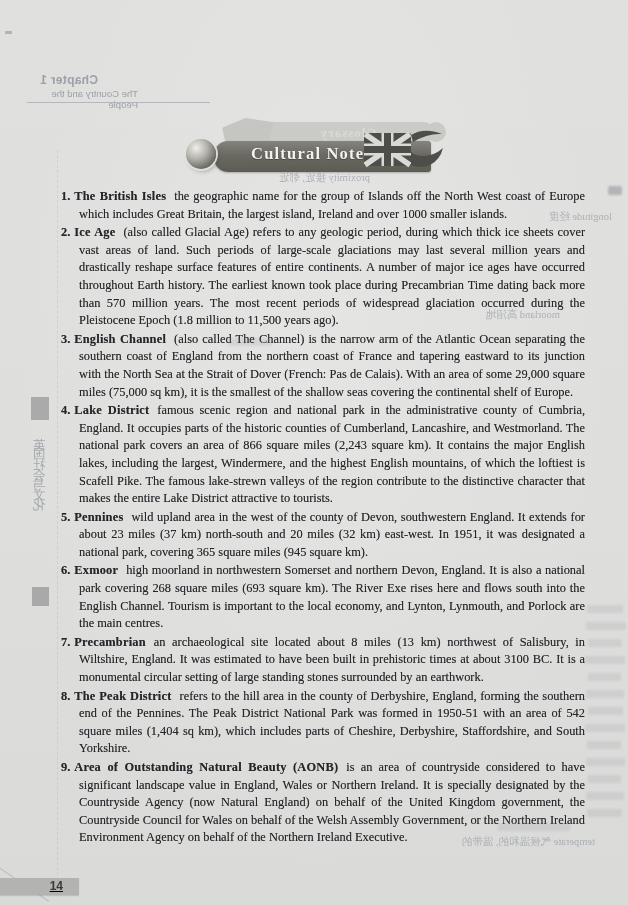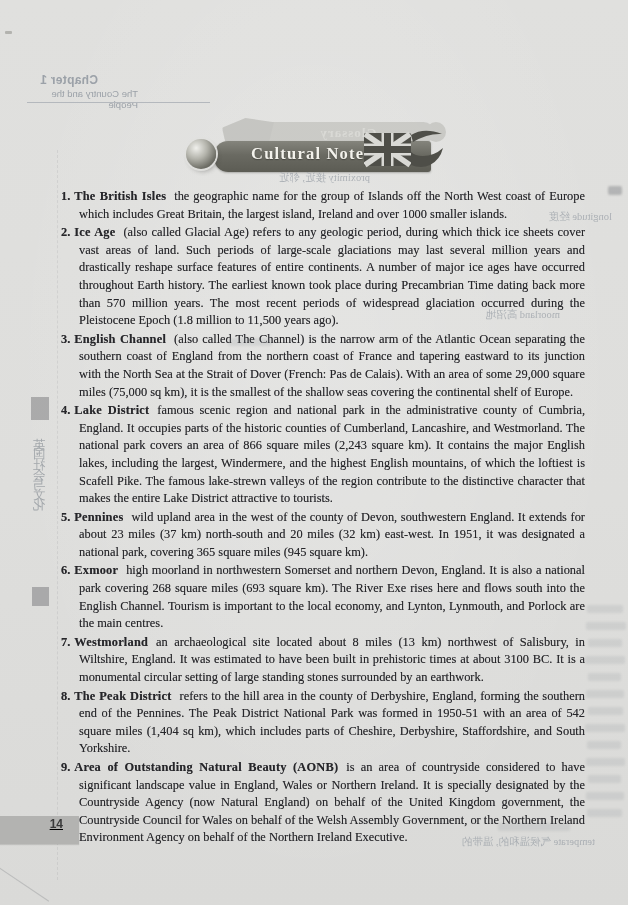--- a/index.html
+++ b/index.html
@@ -65,21 +65,21 @@
     box-shadow:0 0 0 2px rgba(224,224,222,.95), 2px 3px 4px rgba(60,60,55,.3);}
   .flag{position:absolute;left:178px;top:0;}
   
   .notes{position:absolute;left:61px;top:188px;width:541px;
     font-size:12.4px;line-height:17.6px;color:#26262a;text-align:justify;
     text-shadow:0 0 .5px rgba(35,35,40,.45);}
   .note{padding-left:18px;text-indent:-18px;margin:0 17px 1px 0;}
   .note .num{font-weight:bold;margin-right:4px;}
   .note .term{font-weight:bold;padding-right:8px;letter-spacing:.2px;}
   
-  .pagebar{position:absolute;left:0;top:816px;width:79px;height:28px;
+  .pagebar{position:absolute;left:0;top:878px;width:79px;height:17px;
     background:#b3b3b1;box-shadow:0 1px 1px rgba(0,0,0,.12);text-decoration:underline;}
   .pagebar span{display:block;text-align:right;padding-right:16px;
     font-family:"Liberation Sans",sans-serif;font-weight:bold;
     font-size:12px;line-height:17px;color:#3a3a3a;}
 </style>
 </head>
 <body>
 
 <div class="page">
 
@@ -119,21 +119,21 @@
   <div class="ghost g-frag frag-moorland">moorland 高沼地</div>
   <div class="ghost g-frag frag-temperate">temperate 气候温和的, 温带的</div>
 
   <div class="notes">
     <div class="note"><span class="num">1.</span><span class="term">The British Isles</span><span class="txt">the geographic name for the group of Islands off the North West coast of Europe which includes Great Britain, the largest island, Ireland and over 1000 smaller islands.</span></div>
     <div class="note"><span class="num">2.</span><span class="term">Ice Age</span><span class="txt">(also called Glacial Age) refers to any geologic period, during which thick ice sheets cover vast areas of land. Such periods of large-scale glaciations may last several million years and drastically reshape surface features of entire continents. A number of major ice ages have occurred throughout Earth history. The earliest known took place during Precambrian Time dating back more than 570 million years. The most recent periods of widespread glaciation occurred during the Pleistocene Epoch (1.8 million to 11,500 years ago).</span></div>
     <div class="note"><span class="num">3.</span><span class="term">English Channel</span><span class="txt">(also called The Channel) is the narrow arm of the Atlantic Ocean separating the southern coast of England from the northern coast of France and tapering eastward to its junction with the North Sea at the Strait of Dover (French: Pas de Calais). With an area of some 29,000 square miles (75,000 sq km), it is the smallest of the shallow seas covering the continental shelf of Europe.</span></div>
     <div class="note"><span class="num">4.</span><span class="term">Lake District</span><span class="txt">famous scenic region and national park in the administrative county of Cumbria, England. It occupies parts of the historic counties of Cumberland, Lancashire, and Westmorland. The national park covers an area of 866 square miles (2,243 square km). It contains the major English lakes, including the largest, Windermere, and the highest English mountains, of which the loftiest is Scafell Pike. The famous lake-strewn valleys of the region contribute to the distinctive character that makes the entire Lake District attractive to tourists.</span></div>
     <div class="note"><span class="num">5.</span><span class="term">Pennines</span><span class="txt">wild upland area in the west of the county of Devon, southwestern England. It extends for about 23 miles (37 km) north-south and 20 miles (32 km) east-west. In 1951, it was designated a national park, covering 365 square miles (945 square km).</span></div>
     <div class="note"><span class="num">6.</span><span class="term">Exmoor</span><span class="txt">high moorland in northwestern Somerset and northern Devon, England. It is also a national park covering 268 square miles (693 square km). The River Exe rises here and flows south into the English Channel. Tourism is important to the local economy, and Lynton, Lynmouth, and Porlock are the main centres.</span></div>
-    <div class="note"><span class="num">7.</span><span class="term">Westmorland</span><span class="txt">an archaeological site located about 8 miles (13 km) northwest of Salisbury, in Wiltshire, England. It was estimated to have been built in prehistoric times at about 3100 BC. It is a monumental circular setting of large standing stones surrounded by an earthwork.</span></div>
+    <div class="note"><span class="num">7.</span><span class="term">Precambrian</span><span class="txt">an archaeological site located about 8 miles (13 km) northwest of Salisbury, in Wiltshire, England. It was estimated to have been built in prehistoric times at about 3100 BC. It is a monumental circular setting of large standing stones surrounded by an earthwork.</span></div>
     <div class="note"><span class="num">8.</span><span class="term">The Peak District</span><span class="txt">refers to the hill area in the county of Derbyshire, England, forming the southern end of the Pennines. The Peak District National Park was formed in 1950-51 with an area of 542 square miles (1,404 sq km), which includes parts of Cheshire, Derbyshire, Staffordshire, and South Yorkshire.</span></div>
     <div class="note"><span class="num">9.</span><span class="term">Area of Outstanding Natural Beauty (AONB)</span><span class="txt">is an area of countryside considered to have significant landscape value in England, Wales or Northern Ireland. It is specially designated by the Countryside Agency (now Natural England) on behalf of the United Kingdom government, the Countryside Council for Wales on behalf of the Welsh Assembly Government, or the Northern Ireland Environment Agency on behalf of the Northern Ireland Executive.</span></div>
   </div>
 
   <div class="g-sq sq-top"></div>
   <div class="ghost g-spine">英国社会与文化</div>
   <div class="g-sq sq-bot"></div>
   <div class="crease-v"></div>
   <div class="crease-d"></div>
 

